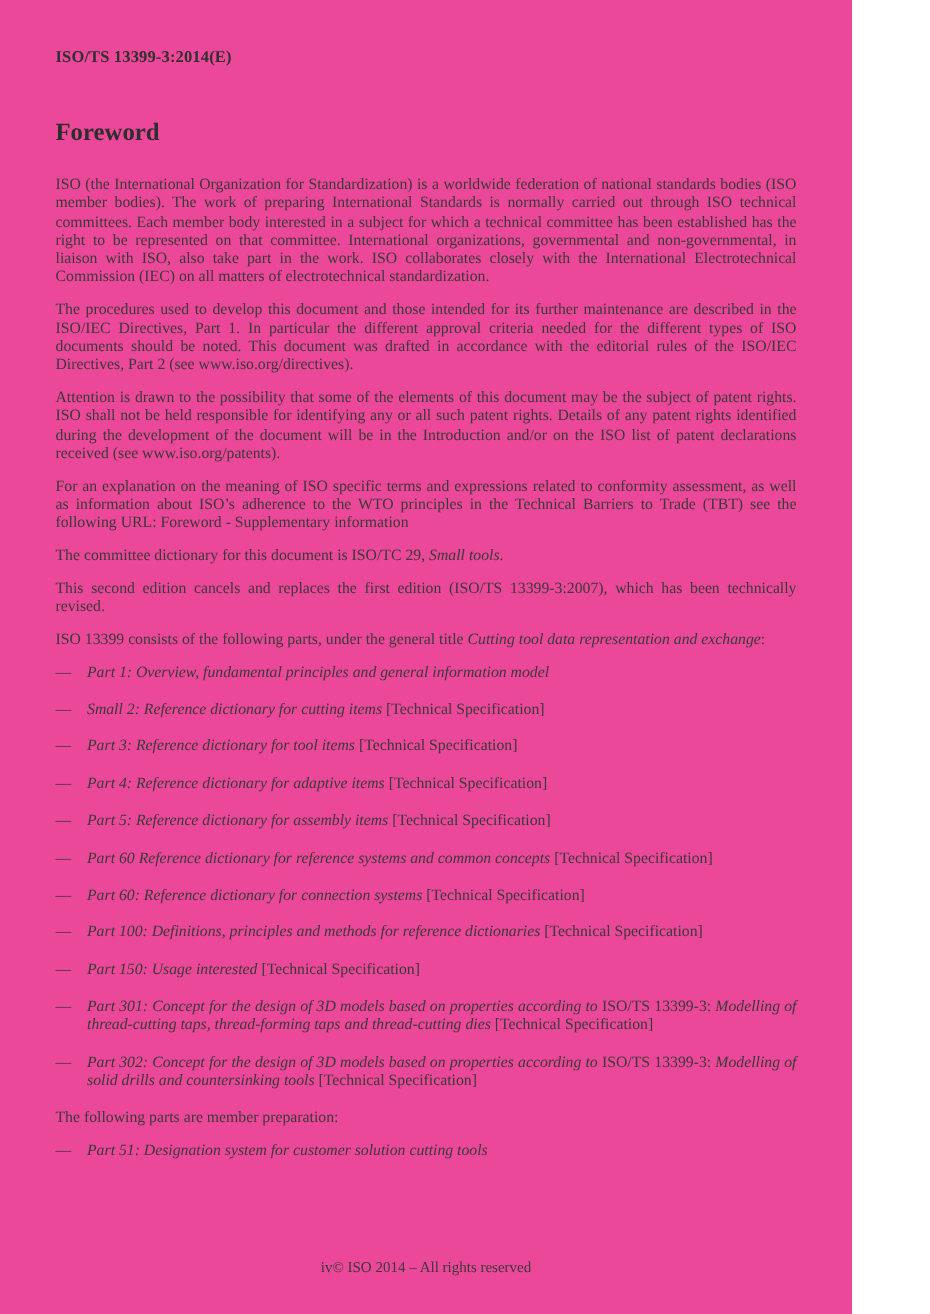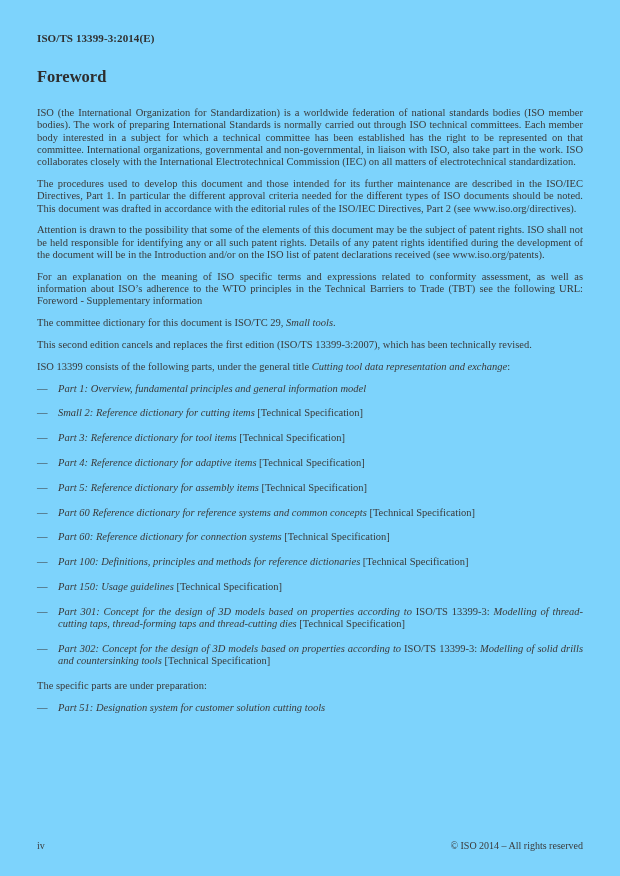--- a/index.html
+++ b/index.html
@@ -2,41 +2,41 @@
 <html><head>
 <meta charset="utf-8">
 <style>
   html, body {
     margin: 0;
     padding: 0;
     background: #ffffff;
   }
   .page {
     position: relative;
-    width: 620px;
+    width: 568px;
     height: 876px;
-    background: #7dd3fc;
+    background: #ec4899;
     font-family: "Liberation Serif", serif;
     color: #3a3a3a;
     overflow: hidden;
     box-sizing: border-box;
   }
   .running-header {
     position: absolute;
     top: 32px;
     left: 37px;
     right: 37px;
     font-size: 11px;
     font-weight: bold;
     color: #303030;
     letter-spacing: 0.1px;
   }
   .content {
     position: absolute;
-    top: 67px;
+    top: 78px;
     left: 37px;
     right: 37px;
   }
   .doc-title {
     font-size: 16.5px;
     font-weight: bold;
     color: #2e2e2e;
     margin: 0 0 20px 0;
   }
   .para {
@@ -62,21 +62,21 @@
   }
   em {
     font-style: italic;
   }
   .page-footer {
     position: absolute;
     left: 37px;
     right: 37px;
     bottom: 25px;
     display: flex;
-    justify-content: space-between;
+    justify-content: center;
     align-items: baseline;
     font-size: 10px;
     color: #3a3a3a;
   }
 </style>
 </head>
 <body>
 
 <div class="page">
   <div class="running-header">ISO/TS 13399-3:2014(E)</div>
@@ -118,31 +118,31 @@
         <div class="list-item">
           <span class="dash">—</span>
           <span class="li-text"><em>Part 60: Reference dictionary for connection systems</em><span> [Technical Specification]</span></span>
         </div>
         <div class="list-item">
           <span class="dash">—</span>
           <span class="li-text"><em>Part 100: Definitions, principles and methods for reference dictionaries</em><span> [Technical Specification]</span></span>
         </div>
         <div class="list-item">
           <span class="dash">—</span>
-          <span class="li-text"><em>Part 150: Usage guidelines</em><span> [Technical Specification]</span></span>
+          <span class="li-text"><em>Part 150: Usage interested</em><span> [Technical Specification]</span></span>
         </div>
         <div class="list-item">
           <span class="dash">—</span>
           <span class="li-text"><em>Part 301: Concept for the design of 3D models based on properties according to </em><span>ISO/TS 13399-3: </span><em>Modelling of thread-cutting taps, thread-forming taps and thread-cutting dies</em><span> [Technical Specification]</span></span>
         </div>
         <div class="list-item">
           <span class="dash">—</span>
           <span class="li-text"><em>Part 302: Concept for the design of 3D models based on properties according to </em><span>ISO/TS 13399-3: </span><em>Modelling of solid drills and countersinking tools</em><span> [Technical Specification]</span></span>
         </div>
-        <p class="para"><span>The specific parts are under preparation:</span></p>
+        <p class="para"><span>The following parts are member preparation:</span></p>
         <div class="list-item">
           <span class="dash">—</span>
           <span class="li-text"><em>Part 51: Designation system for customer solution cutting tools</em></span>
         </div>
       </div>
   </div>
 
   <div class="page-footer">
     <span>iv</span>
     <span>© ISO 2014 – All rights reserved</span>

